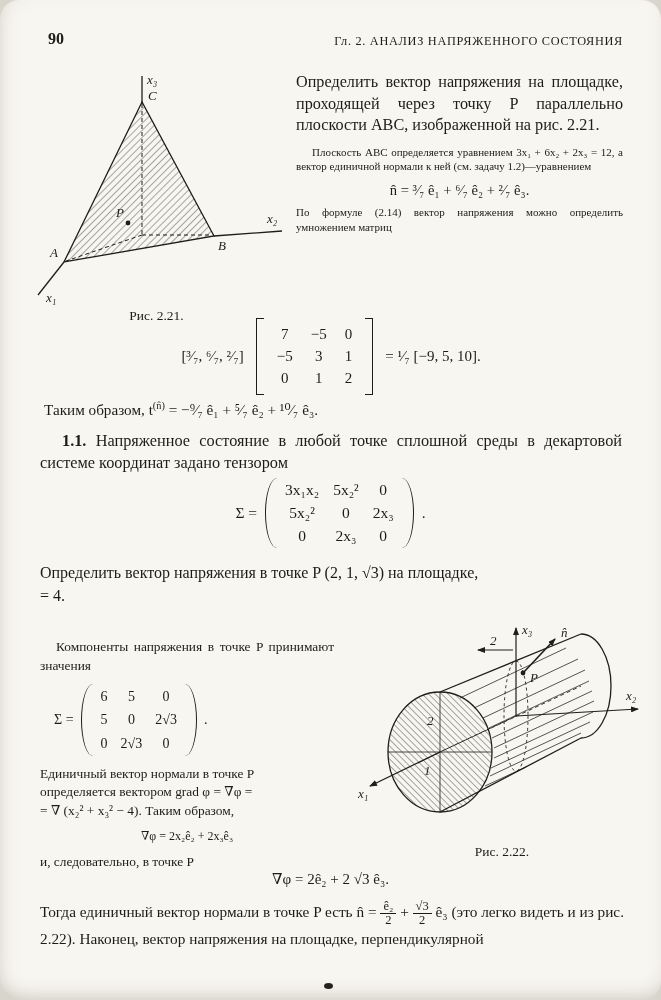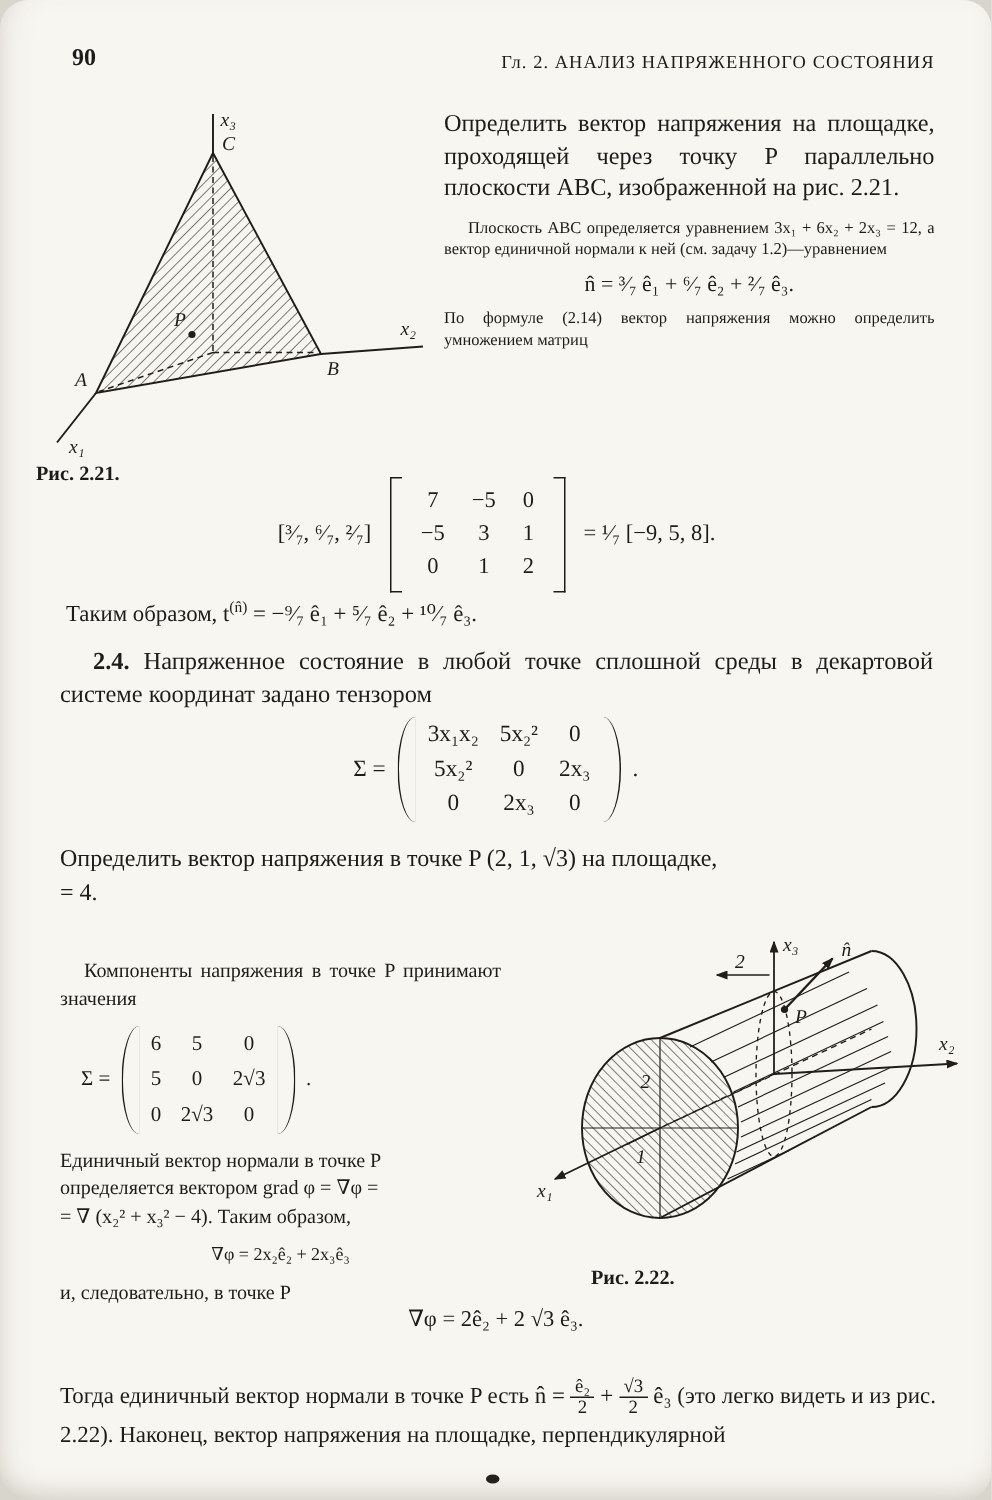--- a/index.html
+++ b/index.html
@@ -13,40 +13,40 @@
   }
   .abs{position:absolute;}
   p{margin:0;}
   .just{text-align:justify;}
   .center{text-align:center;}
   .hdr-num{font-weight:bold;font-size:16px;}
   .hdr-chap{font-size:12.3px;letter-spacing:.7px;text-align:right;}
   .body-lg{font-size:16.2px;line-height:1.33;}
   .body-md{font-size:16px;line-height:1.42;}
   .body-sm{font-size:11px;line-height:1.31;}
-  .caption{font-size:13.5px;text-align:left;font-weight:bold;}
+  .caption{font-size:13.5px;text-align:center;}
   .eqline{font-size:14.6px;text-align:center;}
   .indent{text-indent:16px;}
   .indent2{text-indent:22px;}
 
   
   .mrow{display:flex;align-items:center;justify-content:center;gap:12px;}
   .mgrid{display:grid;grid-template-columns:repeat(3,auto);column-gap:18px;row-gap:5px;text-align:center;padding:3px 8px;}
   .sqmat{position:relative;padding:5px 13px;}
   .sqmat::before{content:"";position:absolute;left:0;top:0;bottom:0;width:7px;
     border:1.6px solid var(--ink,#1e1c19);border-right:none;}
   .sqmat::after{content:"";position:absolute;right:0;top:0;bottom:0;width:7px;
     border:1.6px solid var(--ink,#1e1c19);border-left:none;}
   .pmat{display:inline-flex;align-items:stretch;}
   .lparen{width:11px;border-left:1.8px solid var(--ink,#1e1c19);
     border-top-left-radius:100% 50%;border-bottom-left-radius:100% 50%;}
   .rparen{width:11px;border-right:1.8px solid var(--ink,#1e1c19);
     border-top-right-radius:100% 50%;border-bottom-right-radius:100% 50%;}
 
-  .frac{display:inline-block;vertical-align:-0.55em;text-align:center;font-size:12.5px;line-height:1.05;margin-top:18px;}
+  .frac{display:inline-block;vertical-align:-0.55em;text-align:center;font-size:12.5px;line-height:1.05;}
   .frac .num{display:block;border-bottom:1px solid var(--ink,#1e1c19);padding:0 3px;}
   .frac .den{display:block;}
   sup{font-size:.68em;}
 
   .fig text{font-family:"Liberation Serif","DejaVu Serif",serif;font-style:italic;
     font-size:13px;fill:var(--ink,#1e1c19);}
   .blot{position:absolute;width:9px;height:6px;border-radius:50%;background:#24211c;}
 </style>
 </head>
 <body>
@@ -97,29 +97,29 @@
         <span>−5</span>
         <span>0</span>
         <span>−5</span>
         <span>3</span>
         <span>1</span>
         <span>0</span>
         <span>1</span>
         <span>2</span>
       </span>
     </span>
-    <span>= ¹⁄₇ [−9, 5, 8].</span>
+    <span>= ¹⁄₇ [−9, 5, 10].</span>
   </div>
 
   <p class="abs" style="left:44px;top:400px;font-size:15.2px;">
     <span>Таким образом, t</span><sup>(n̂)</sup><span> = −⁹⁄₇ ê₁ + ⁵⁄₇ ê₂ + ¹⁰⁄₇ ê₃.</span>
   </p>
 
   <p class="abs just indent2" style="left:40px;top:430px;width:582px;font-size:16.3px;line-height:1.38;">
-    <b>2.4.</b><span> Напряженное состояние в любой точке сплошной среды в декартовой системе координат задано тензором</span>
+    <b>1.1.</b><span> Напряженное состояние в любой точке сплошной среды в декартовой системе координат задано тензором</span>
   </p>
 
   <div class="abs mrow" style="left:0;top:478px;width:661px;font-size:15.5px;gap:8px;">
     <span>Σ =</span>
     <span class="pmat">
       <span class="lparen"></span>
       <span class="mgrid" style="column-gap:14px;">
         <span>3x₁x₂</span>
         <span>5x₂²</span>
         <span>0</span>
@@ -213,21 +213,21 @@
     <circle cx="195" cy="53" r="2.4" fill="#211e1a"></circle>
     <text x="194" y="14">x₃</text>
     <text x="233" y="17">n̂</text>
     <text x="298" y="80">x₂</text>
     <text x="30" y="178">x₁</text>
     <text x="202" y="62">P</text>
     <text x="162" y="25">2</text>
     <text x="99" y="105">2</text>
     <text x="96" y="155">1</text>
   </svg>
-  <div class="abs caption" style="left:394px;top:844px;width:160px;">Рис. 2.22.</div>
+  <div class="abs caption" style="left:422px;top:844px;width:160px;">Рис. 2.22.</div>
 
   <p class="abs center" style="left:0;top:870px;width:661px;font-size:15px;">∇φ = 2ê₂ + 2 √3 ê₃.</p>
 
   <p class="abs just" style="left:40px;top:900px;width:584px;font-size:15.3px;line-height:1.6;">
     <span>Тогда единичный вектор нормали в точке P есть </span><span style="white-space:nowrap;"><span>n̂ = </span><span class="frac"><span class="num">ê₂</span><span class="den">2</span></span><span> + </span><span class="frac"><span class="num">√3</span><span class="den">2</span></span><span> ê₃ </span></span><span>(это легко видеть и из рис. 2.22). Наконец, вектор напряжения на площадке, перпендикулярной</span>
   </p>
 
   <div class="blot" style="left:324px;top:983px;"></div>
 </div>
 

